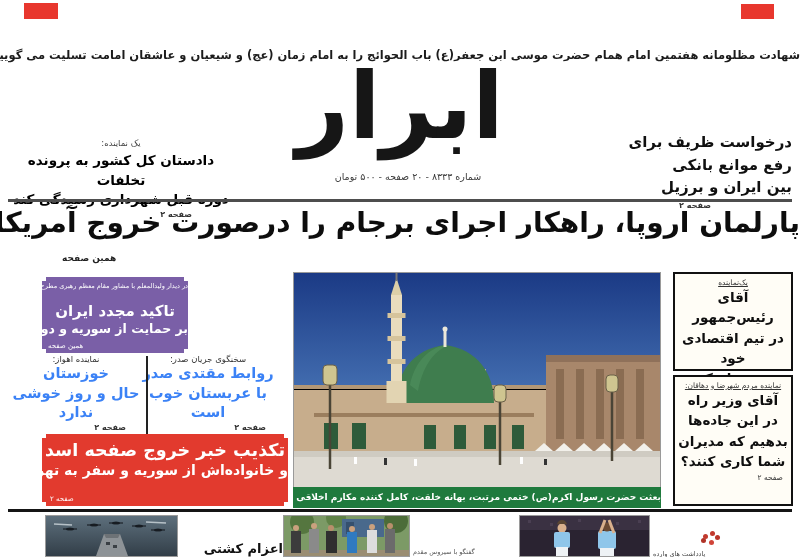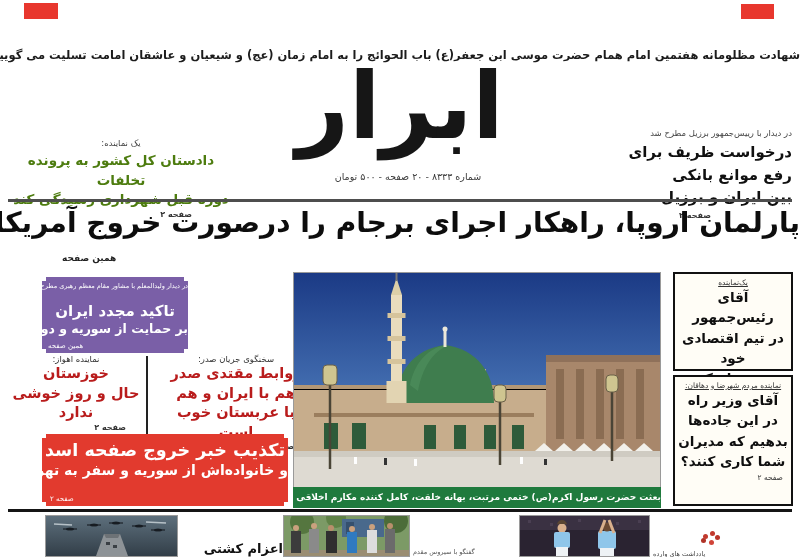--- a/index.html
+++ b/index.html
@@ -7,36 +7,36 @@
         font-family:"DejaVu Sans", sans-serif;direction:rtl;}
   .abs{position:absolute;}
   .corner-mark{background:#e8372e;}
   .condolence{left:0;top:48px;width:800px;text-align:center;font-size:11.5px;font-weight:bold;color:#1c1c1c;white-space:nowrap;}
   .masthead{left:0;top:52px;width:800px;text-align:center;font-size:92px;font-weight:bold;color:#161616;line-height:1.2;letter-spacing:2px;}
   .issue-line{left:8px;top:171px;width:800px;text-align:center;font-size:9.5px;color:#3a3a3a;}
   .date-line{left:0;top:186px;width:800px;text-align:center;font-size:9.5px;font-weight:bold;color:#222;}
   .kicker{font-size:8.5px;color:#444;}
   .pgref{font-size:8px;color:#333;font-weight:bold;}
   .story-left{left:10px;top:138px;width:222px;text-align:center;}
-  .story-left .hl{font-size:13.5px;font-weight:bold;color:#4d7c0f;line-height:1.45;margin-top:3px;}
+  .story-left .hl{font-size:13.5px;font-weight:bold;color:#000000;line-height:1.45;margin-top:3px;}
   .story-right{left:598px;top:128px;width:194px;text-align:right;}
   .story-right .hl{font-size:15px;font-weight:bold;color:#101010;line-height:1.5;margin-top:3px;}
   .story-right .pgref{display:block;text-align:center;margin-top:2px;}
   .rule{background:#4e4e4e;}
   .main-hl{left:0;top:206px;width:800px;text-align:center;font-size:28px;font-weight:bold;color:#0d0d0d;white-space:nowrap;}
   .hamin{left:62px;top:253px;font-size:9px;font-weight:bold;color:#222;}
   .purple-box{left:42px;top:277px;width:146px;height:76px;background:#7a5fa7;color:#fff;text-align:center;}
   .purple-box .k{font-size:6.5px;margin-top:5px;white-space:nowrap;overflow:hidden;}
   .purple-box .l1{font-size:15px;font-weight:bold;line-height:1.25;margin-top:12px;}
   .purple-box .l2{font-size:12.5px;font-weight:bold;white-space:nowrap;}
   .purple-box .p{position:absolute;left:6px;bottom:3px;font-size:7px;color:#fff;}
   .notch{position:absolute;width:5px;height:5px;background:#fff;}
   .subcol{top:354px;text-align:center;}
   .subcol .k{font-size:8.5px;color:#333;}
-  .subcol .l{font-size:14.5px;font-weight:bold;color:#b91c1c;line-height:1.35;}
+  .subcol .l{font-size:14.5px;font-weight:bold;color:#3b82f6;line-height:1.35;}
   .vdiv{left:146px;top:356px;width:2px;height:78px;background:#222;}
   .red-box{left:42px;top:434px;width:246px;height:72px;background:#e23a2e;color:#fff;text-align:center;}
   .red-box .l1{font-size:17.5px;font-weight:bold;margin-top:6px;}
   .red-box .l2{font-size:14px;font-weight:bold;margin-top:2px;white-space:nowrap;}
   .red-box .p{position:absolute;left:8px;bottom:3px;font-size:7px;color:#fff;}
   .photo{border:1px solid #9a9a9a;box-sizing:border-box;overflow:hidden;background:#ccc;}
   .green-bar{left:293px;top:487px;width:368px;height:21px;background:#1f7a3d;color:#fff;
              font-size:9px;font-weight:bold;line-height:21px;text-align:center;white-space:nowrap;overflow:hidden;}
   .sbox{left:673px;width:120px;border:2px solid #111;background:#fffdf6;text-align:center;box-sizing:border-box;}
   .sbox .k{font-size:7.5px;color:#333;margin-top:4px;white-space:nowrap;overflow:hidden;text-decoration:underline;}
@@ -61,21 +61,20 @@
   <div class="abs issue-line">شماره ۸۳۳۳ - ۲۰ صفحه - ۵۰۰ تومان</div>
 
   <div class="abs story-left">
     <div class="kicker">یک نماینده:</div>
     <div class="hl">دادستان کل کشور به پرونده تخلفات</div>
     <div class="hl" style="margin-top:0;">دوره قبل شهرداری رسیدگی کند</div>
     <div class="pgref" style="text-align:right;padding-right:40px;">صفحه ۲</div>
   </div>
 
   <div class="abs story-right">
-    <div class="kicker">در دیدار با رییس‌جمهور برزیل مطرح شد</div>
     <div class="hl">درخواست ظریف برای رفع موانع بانکی</div>
     <div class="hl" style="margin-top:0;">بین ایران و برزیل</div>
     <span class="pgref">صفحه ۲</span>
   </div>
 
   <div class="abs rule" style="left:8px;top:199px;width:784px;height:3px;"></div>
 
   <div class="abs main-hl">پارلمان اروپا، راهکار اجرای برجام را درصورت خروج آمریکا بررسی می کند</div>
   <div class="abs hamin">همین صفحه</div>
 
@@ -83,24 +82,23 @@
     <div class="notch" style="top:-1px;right:-1px;"></div>
     <div class="notch" style="top:-1px;left:-1px;"></div>
     <div class="notch" style="bottom:-1px;left:-1px;"></div>
     <div class="notch" style="bottom:-1px;right:-1px;"></div>
     <div class="k">در دیدار ولیدالمعلم با مشاور مقام معظم رهبری مطرح شد</div>
     <div class="l1">تاکید مجدد ایران</div>
     <div class="l2">بر حمایت از سوریه و دولت آن</div>
     <div class="p">همین صفحه</div>
   </div>
 
-  <div class="abs subcol" style="left:168px;width:136px;">
+  <div class="abs subcol" style="left:140px;width:136px;">
     <div class="k">سخنگوی جریان صدر:</div>
     <div class="l">روابط مقتدی صدر</div>
-    <div class="l">هم با ایران و هم</div>
     <div class="l">با عربستان خوب است</div>
     <div class="pgref" style="text-align:right;padding-right:10px;">صفحه ۲</div>
   </div>
   <div class="abs vdiv"></div>
   <div class="abs subcol" style="left:12px;width:128px;">
     <div class="k">نماینده اهواز:</div>
     <div class="l">خوزستان</div>
     <div class="l">حال و روز خوشی</div>
     <div class="l">ندارد</div>
     <div class="pgref" style="text-align:right;padding-right:14px;">صفحه ۲</div>

